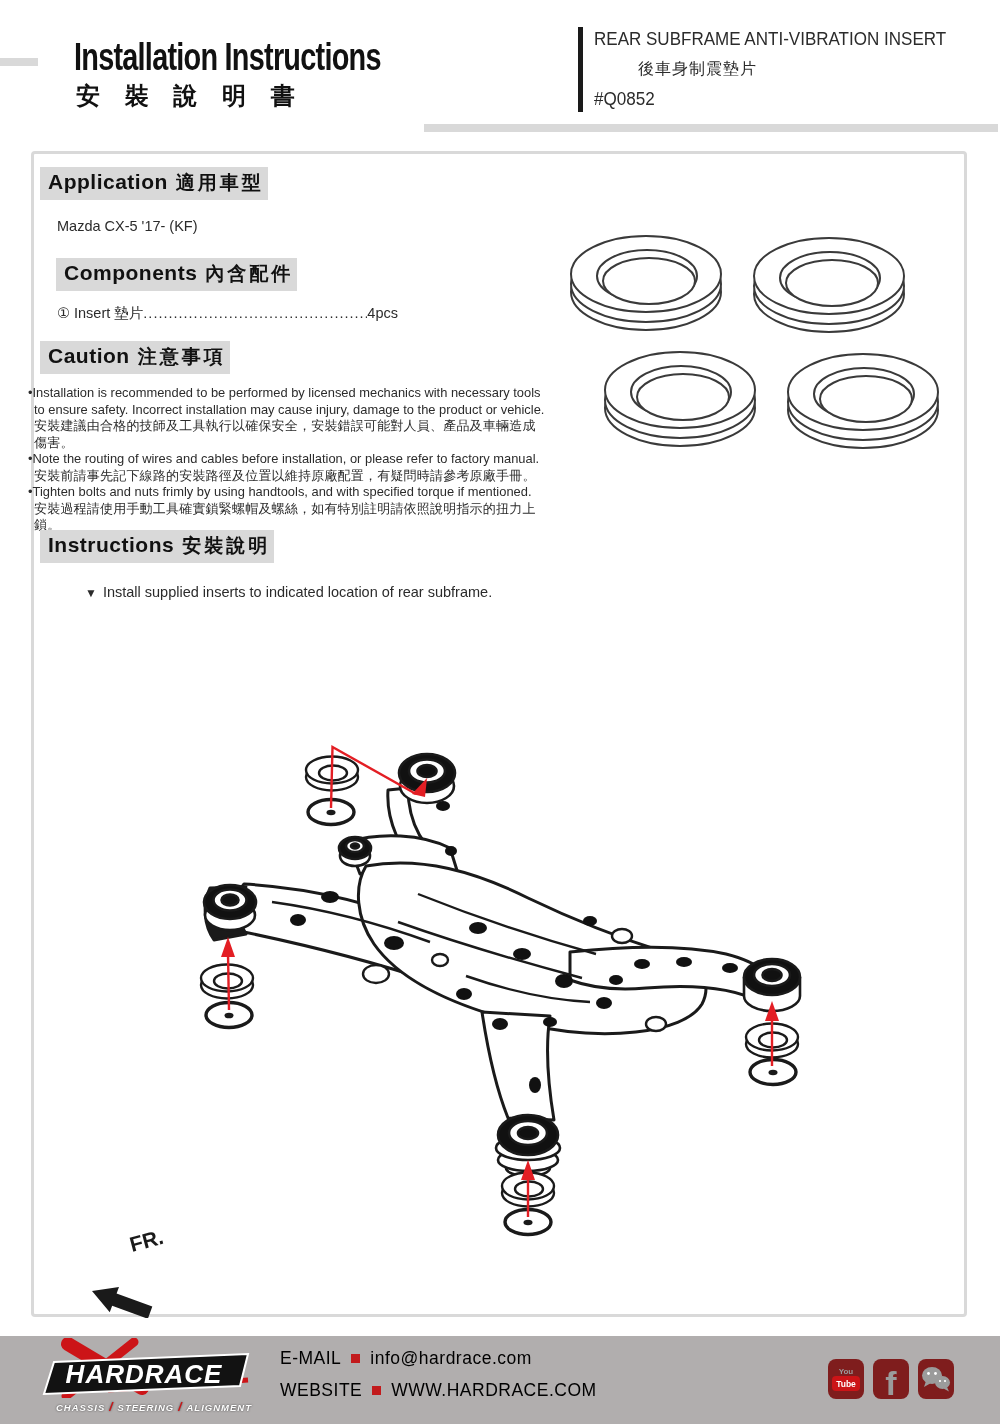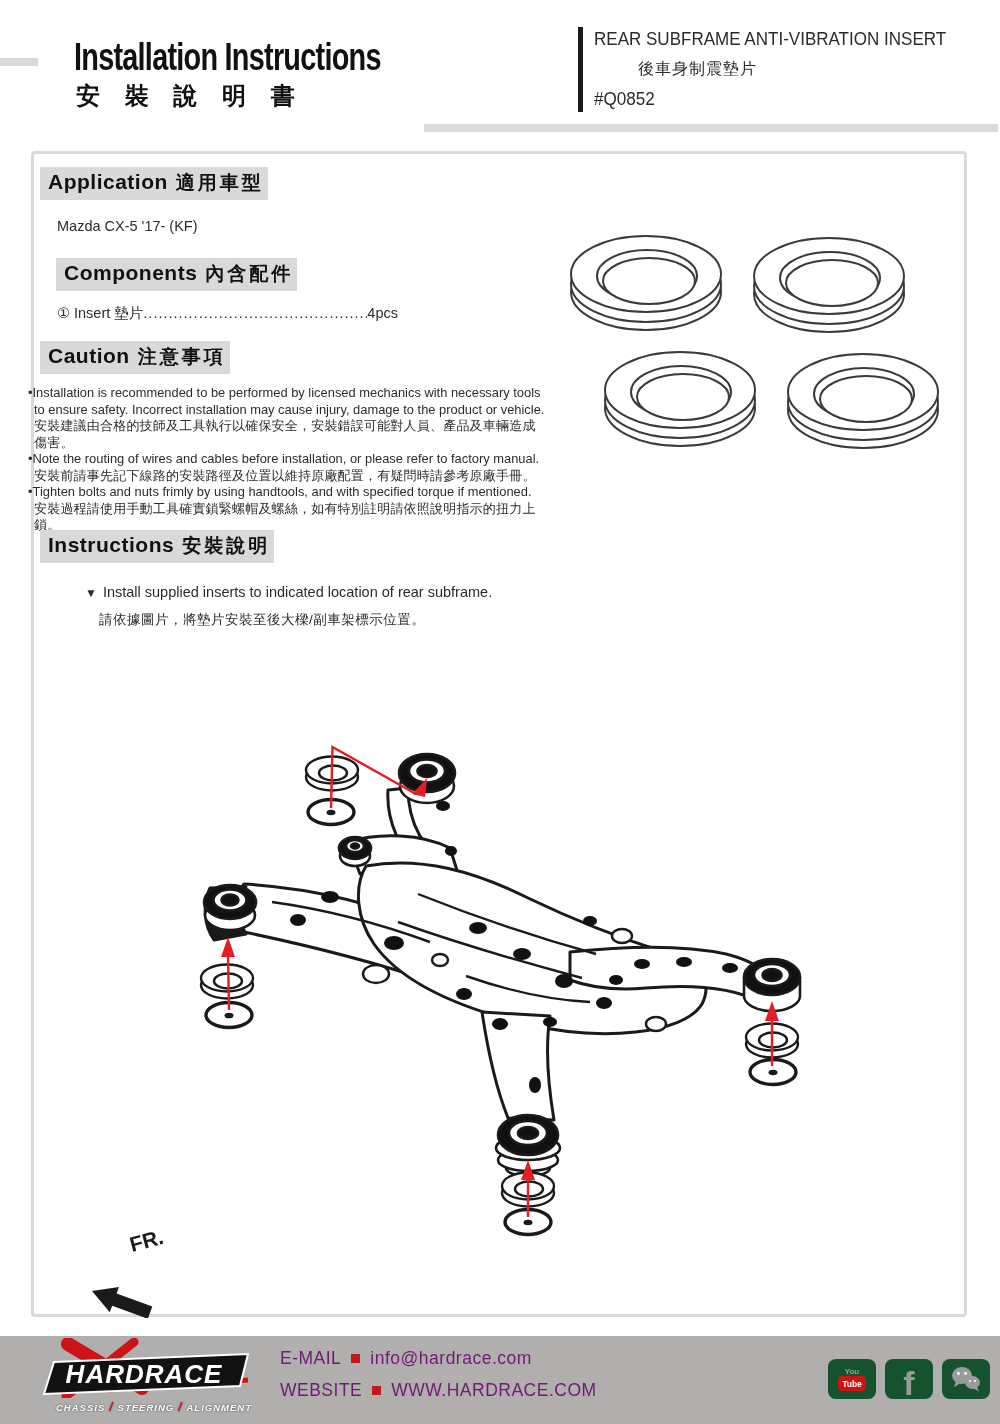--- a/index.html
+++ b/index.html
@@ -53,26 +53,26 @@
   .washers-svg { position:absolute; left:563px; top:212px; }
   .diagram-svg { position:absolute; left:30px; top:690px; }
 
   
   .footer { position:absolute; left:0; top:1336px; width:1000px; height:88px; background:#b1aeae; }
   .logo-wrap { position:absolute; left:38px; top:2px; width:215px; height:84px; }
   .tagline { position:absolute; left:18px; top:62px; font-size:9.5px; font-weight:bold; font-style:italic;
              color:#ffffff; letter-spacing:1px; white-space:nowrap; text-shadow:0 0 2px #3a3a3a; }
   .tagline .slash { color:#cc1417; font-size:12px; margin:0 4px; }
   .frow { position:absolute; left:280px; display:flex; align-items:center; gap:10px;
-          color:#701a75; font-size:17.5px; letter-spacing:0.5px; white-space:nowrap; }
+          color:#000000; font-size:17.5px; letter-spacing:0.5px; white-space:nowrap; }
   #row-email { top:12px; }
   #row-web   { top:44px; }
   .rsq { display:inline-block; width:9px; height:9px; background:#c21a1c; }
   .social { position:absolute; left:828px; top:23px; display:flex; gap:9px; }
-  .sicon { width:48px; height:40px; background:#14532d; border-radius:8px; display:flex;
+  .sicon { width:36px; height:40px; background:#7f1d1d; border-radius:8px; display:flex;
            flex-direction:column; align-items:center; justify-content:center; overflow:hidden; }
   .yt-you { font-size:8px; font-weight:bold; color:#9b9b9b; line-height:9px; }
   .yt-tube { width:28px; height:15px; background:#cc1417; border-radius:4px; color:#fff;
              font-size:8.5px; font-weight:bold; display:flex; align-items:center; justify-content:center; }
   .fb-f { font-size:34px; font-weight:bold; color:#9b9b9b; line-height:34px; margin-top:8px; }
 </style>
 </head>
 <body>
 
 <div class="page">
@@ -150,21 +150,20 @@
       </g>
     </g>
   </svg>
 
   <div class="sec-head" id="h-instructions">
     <span class="en">Instructions</span><span class="zh">安裝說明</span>
   </div>
   <div class="step-en">
     <span class="marker">▼</span><span>Install supplied inserts to indicated location of rear subframe.</span>
   </div>
-  <div class="step-zh">請依據圖片，將墊片安裝至後大樑/副車架標示位置。</div>
 
   <svg class="diagram-svg" width="940" height="628" viewBox="0 0 940 628">
     <defs>
       <g id="ins">
         <g fill="#ffffff" stroke="#1a1a1a" stroke-width="2.4">
           <ellipse cy="7" rx="26" ry="13.5"></ellipse>
             <ellipse cy="0" rx="26" ry="13.5"></ellipse>
           <ellipse cx="1" cy="3" rx="14" ry="7.5"></ellipse>
         </g>
       </g>

